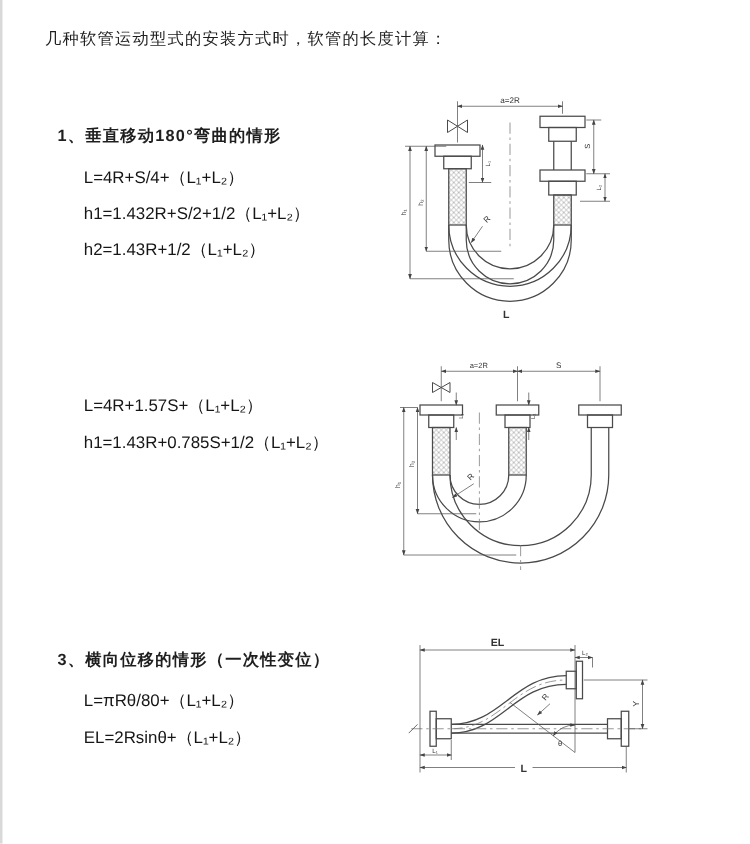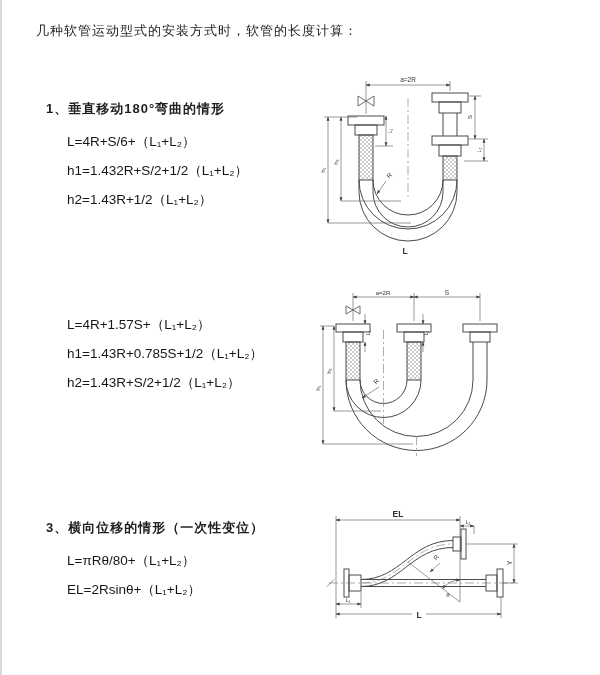--- a/index.html
+++ b/index.html
@@ -26,31 +26,30 @@
 </head>
 <body>
 
 <div class="scan-edge"></div>
 
 <div class="page-title">几种软管运动型式的安装方式时，软管的长度计算：</div>
 
 <div class="section sec1">
   <h2>1、垂直移动180°弯曲的情形</h2>
   <div class="formulas">
-    <p>L=4R+S/6+（L₁+L₂）</p>
+    <p>L=4R+S/4+（L₁+L₂）</p>
     <p>h1=1.432R+S/2+1/2（L₁+L₂）</p>
     <p>h2=1.43R+1/2（L₁+L₂）</p>
   </div>
 </div>
 
 <div class="section sec2">
   <div class="formulas">
     <p>L=4R+1.57S+（L₁+L₂）</p>
     <p>h1=1.43R+0.785S+1/2（L₁+L₂）</p>
-    <p>h2=1.43R+S/2+1/2（L₁+L₂）</p>
   </div>
 </div>
 
 <div class="section sec3">
   <h2>3、横向位移的情形（一次性变位）</h2>
   <div class="formulas">
     <p>L=πRθ/80+（L₁+L₂）</p>
     <p>EL=2Rsinθ+（L₁+L₂）</p>
   </div>
 </div>

